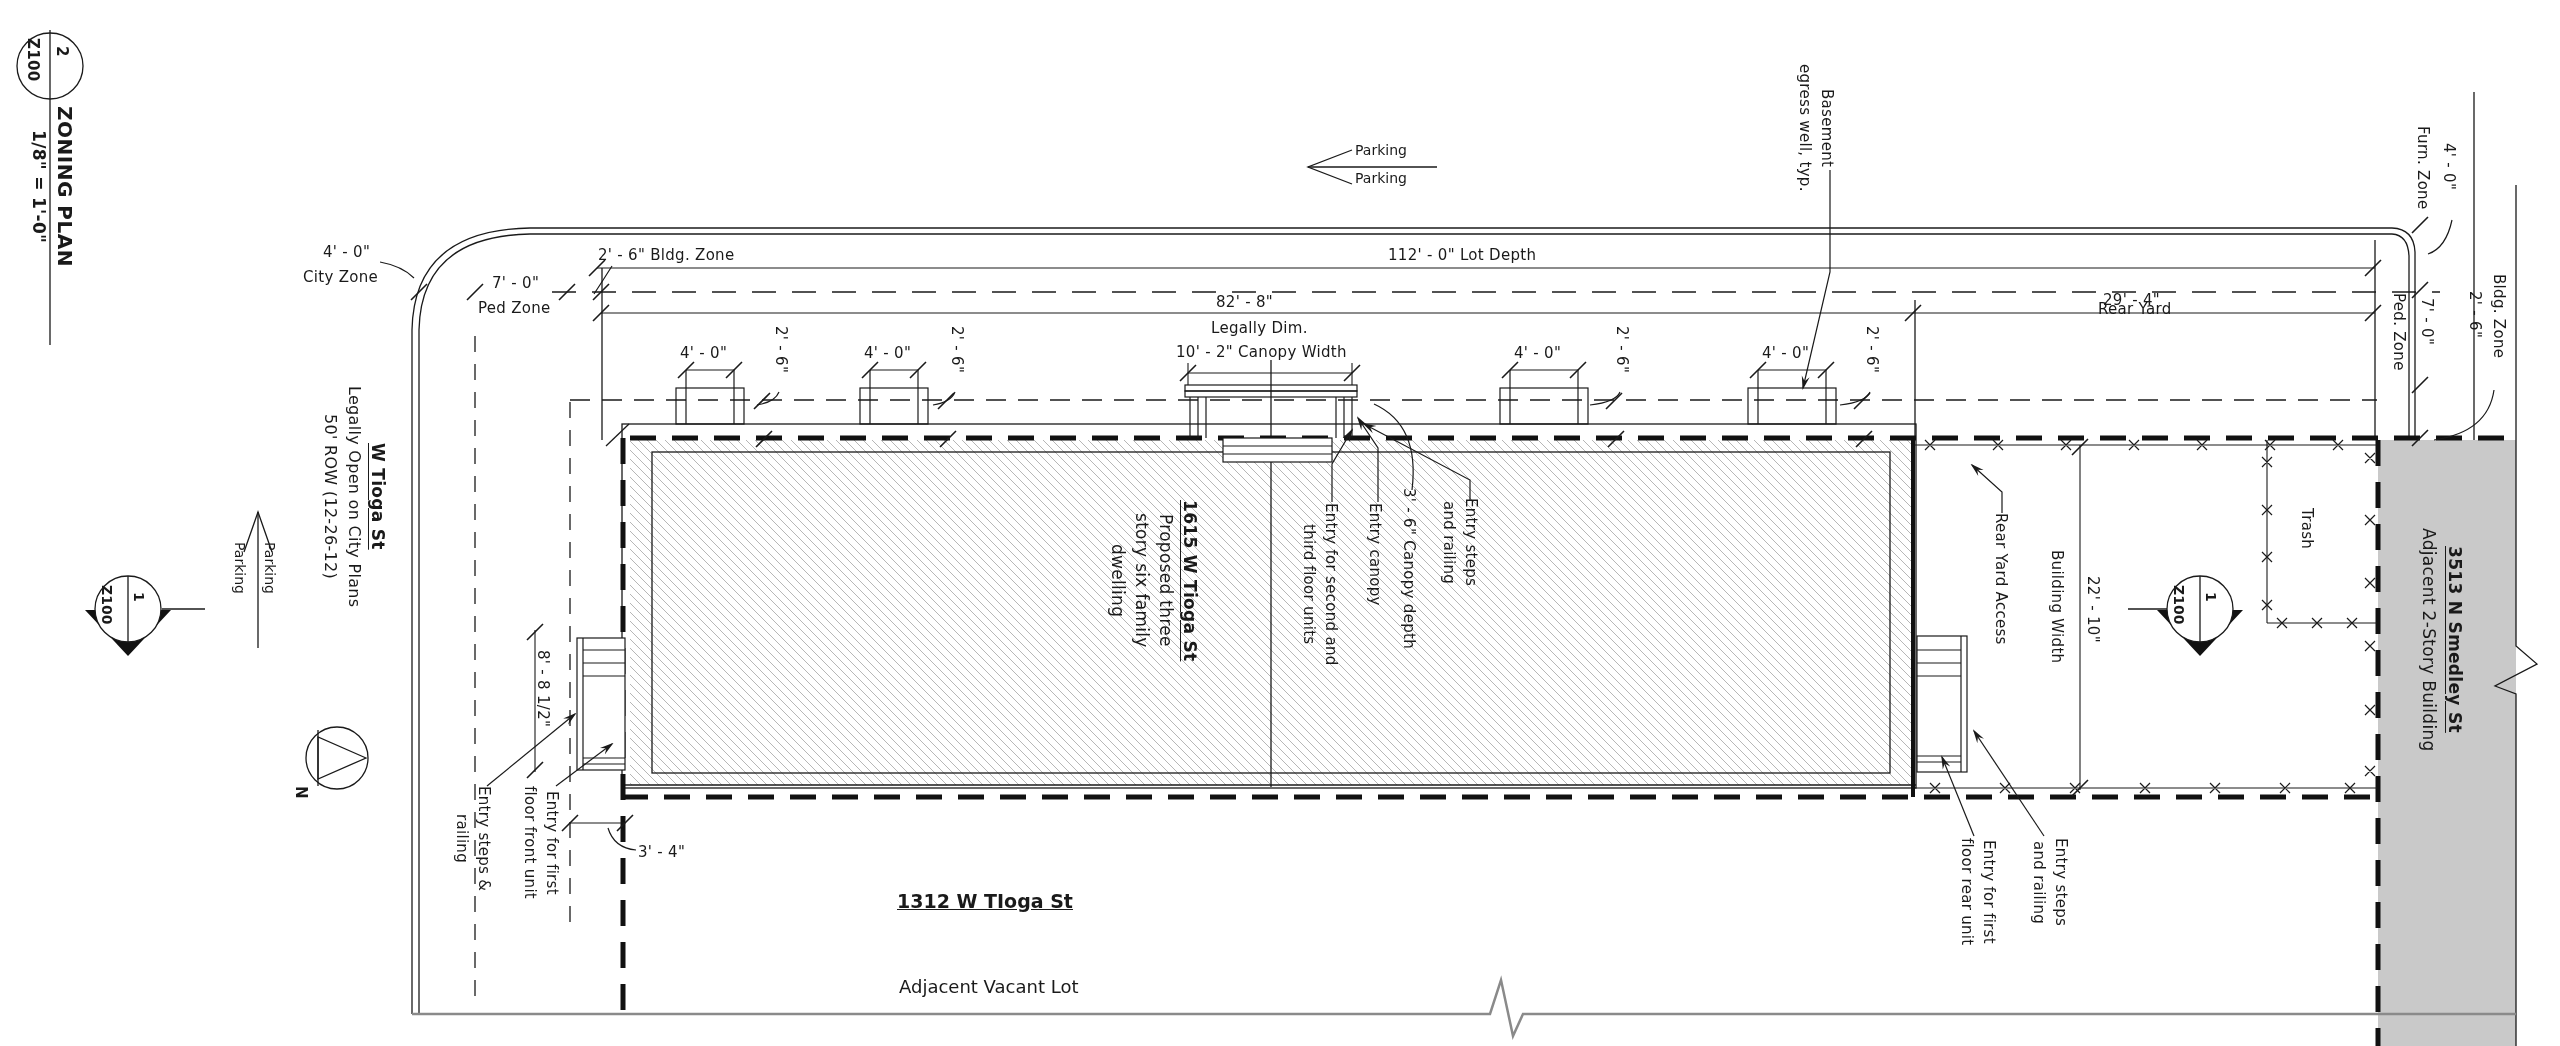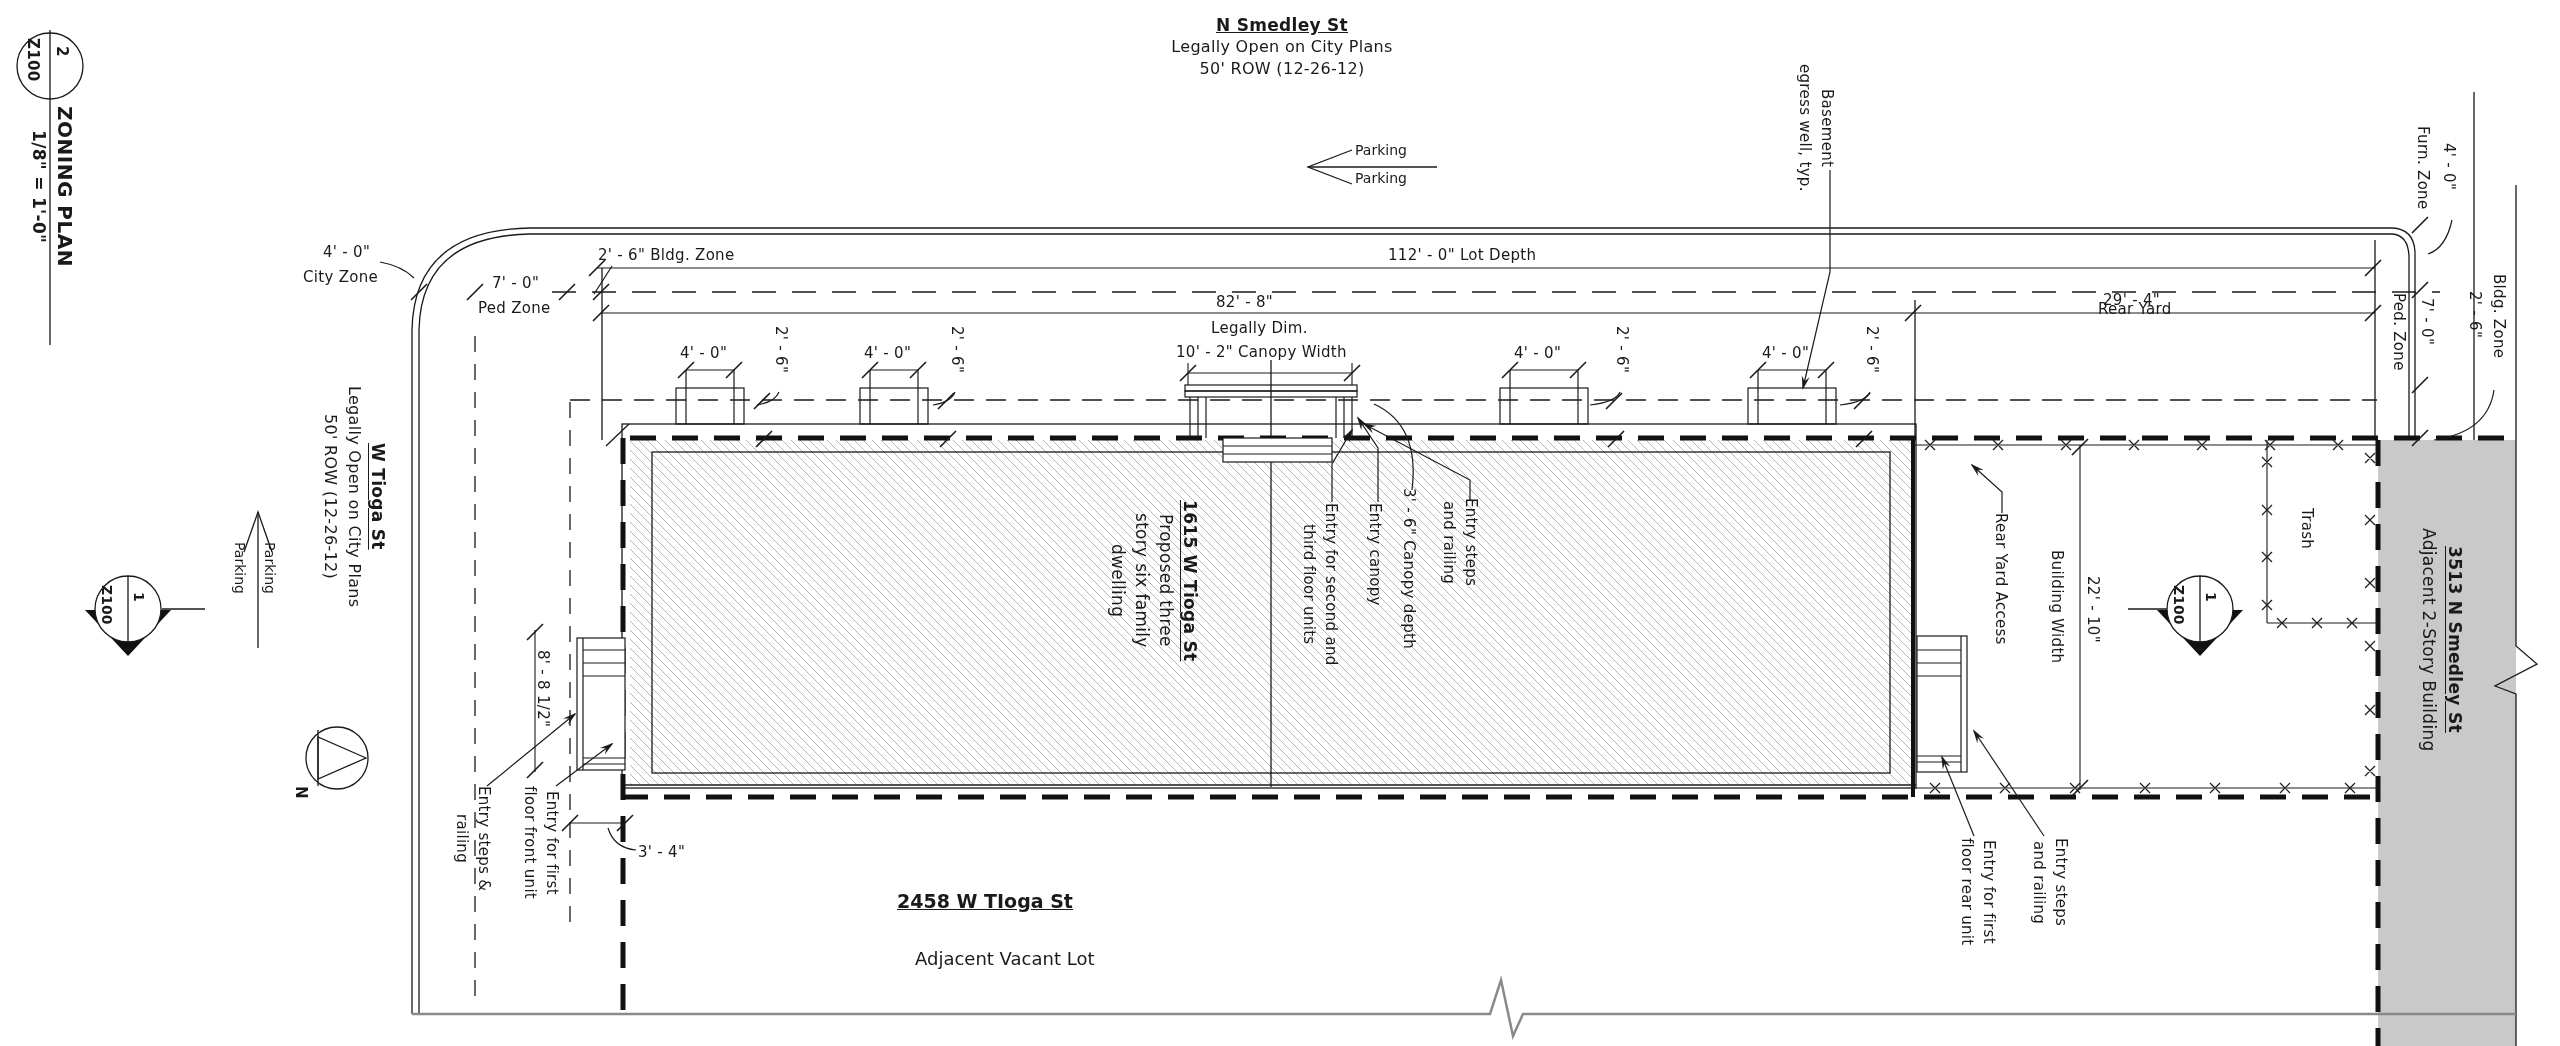--- a/index.html
+++ b/index.html
@@ -251,25 +251,20 @@
   </g>
 </svg>
 
   <div class="v s15 b" style="left:53px;top:46px;">2</div>
   <div class="v s15 b" style="left:24px;top:38px;">Z100</div>
   <div class="vblock" style="left:26px;top:106px;line-height:26px;">
     <div class="s20 b">ZONING PLAN</div>
     <div class="s17 b">1/8" = 1'-0"</div>
   </div>
 
-  <div class="h ctr" style="left:1132px;top:14px;width:300px;line-height:22px;">
-    <div class="s17 b u">N Smedley St</div>
-    <div class="s16">Legally Open on City Plans</div>
-    <div class="s16">50' ROW (12-26-12)</div>
-  </div>
   <div class="h s14" style="left:1355px;top:142px;">Parking</div>
   <div class="h s14" style="left:1355px;top:170px;">Parking</div>
 
   <div class="vblock" style="left:318px;top:386px;line-height:24px;">
     <div class="s17 b u">W Tioga St</div>
     <div class="s16">Legally Open on City Plans</div>
     <div class="s16">50' ROW (12-26-12)</div>
   </div>
   <div class="v s14" style="left:262px;top:542px;">Parking</div>
   <div class="v s14" style="left:232px;top:542px;">Parking</div>
@@ -353,16 +348,16 @@
   <div class="v s15" style="left:2440px;top:143px;">4' - 0"</div>
   <div class="v s15" style="left:2466px;top:291px;">2' - 6"</div>
   <div class="v s15" style="left:2490px;top:274px;">Bldg. Zone</div>
   <div class="v s15" style="left:2418px;top:298px;">7' - 0"</div>
   <div class="v s15" style="left:2390px;top:293px;">Ped. Zone</div>
 
   <div class="vblock" style="left:2416px;top:528px;line-height:26px;">
     <div class="s17 b u">3513 N Smedley St</div>
     <div class="s17">Adjacent 2-Story Building</div>
   </div>
-  <div class="h s19 b u" style="left:897px;top:890px;">2458 W TIoga St</div>
-  <div class="h s18" style="left:899px;top:948px;margin-left:16px;">Adjacent Vacant Lot</div>
+  <div class="h s19 b u" style="left:897px;top:890px;">1312 W TIoga St</div>
+  <div class="h s18" style="left:899px;top:976px;">Adjacent Vacant Lot</div>
 
 </div>
 
 </body></html>

